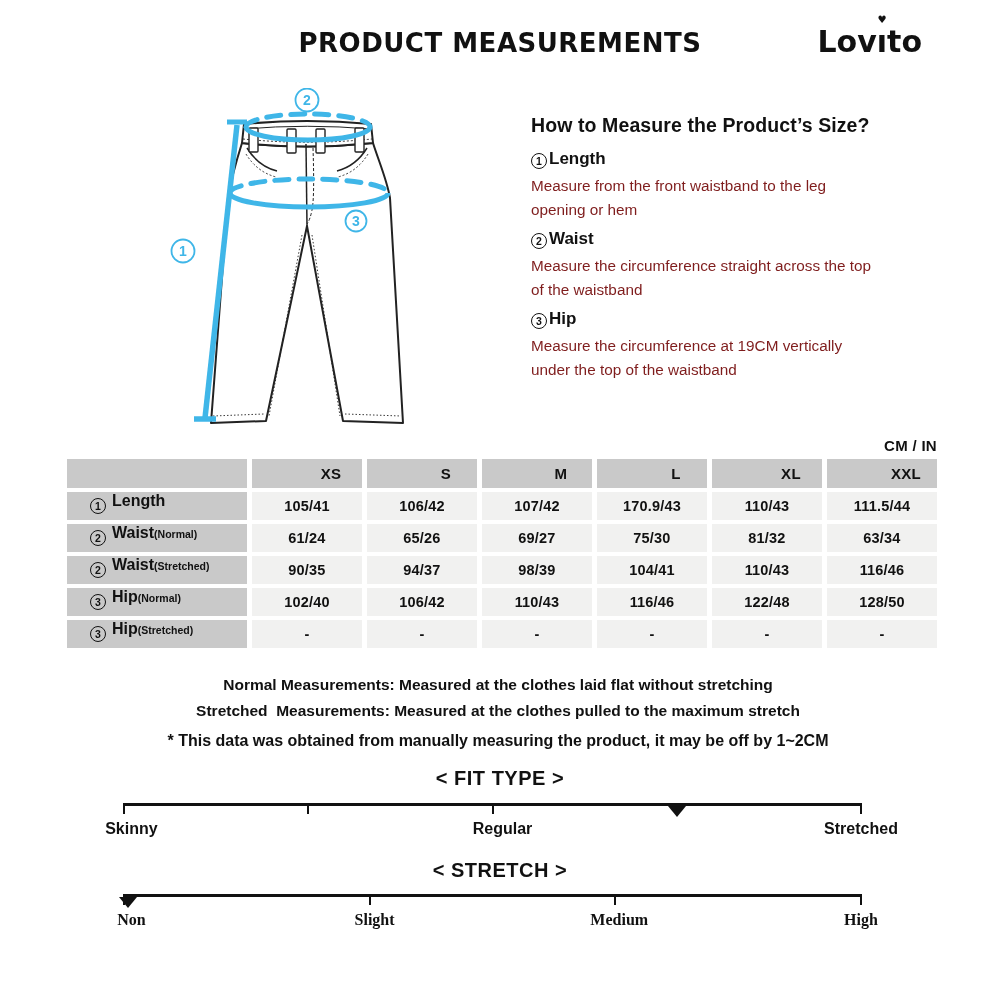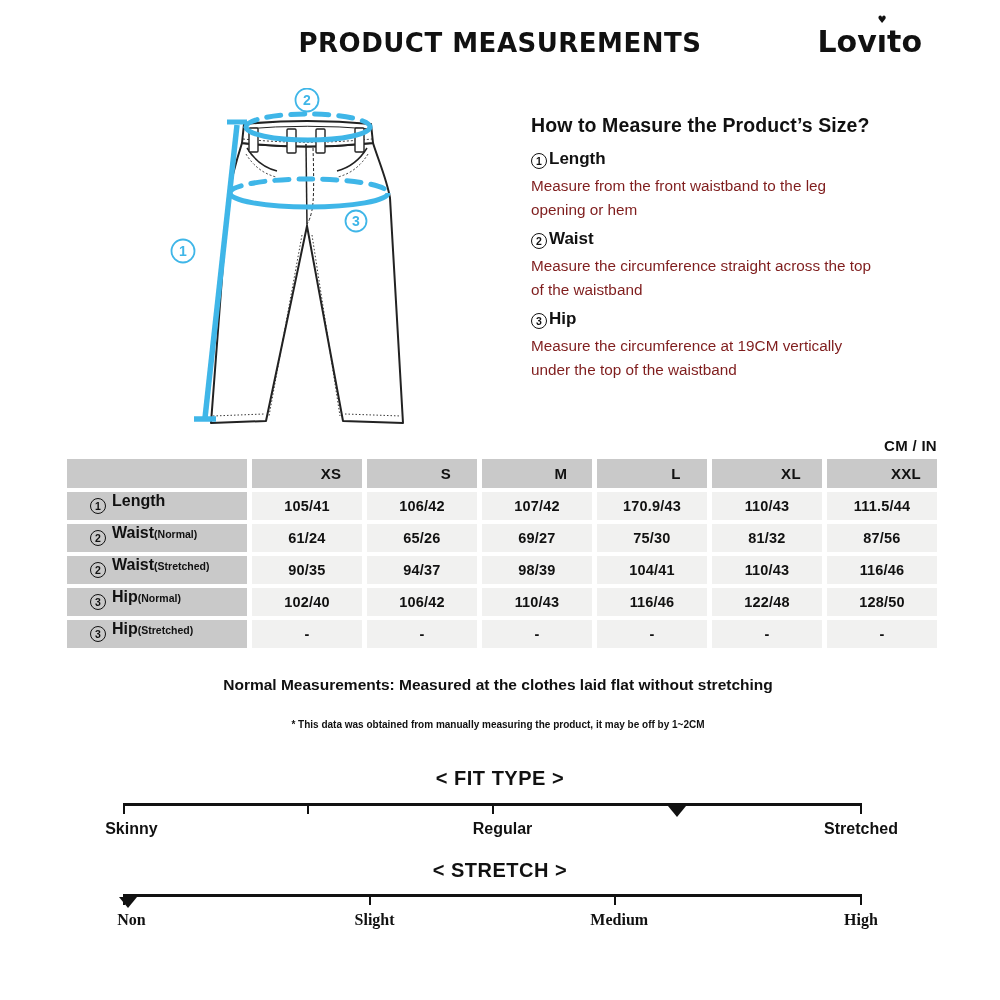--- a/index.html
+++ b/index.html
@@ -46,21 +46,21 @@
     font-size:15px; font-weight:700; letter-spacing:.3px;padding-left:48px; }
   .rl { background:#c9c9c9; display:flex; align-items:baseline; padding-left:23px;
     font-size:16px; font-weight:700; }
   .rl .circ { margin-right:6px; align-self:center; }
   .rl-sub { font-size:10.5px; font-weight:700; }
   .td { background:#f1f1f0; display:flex; align-items:center; justify-content:center;
     font-size:14.5px; font-weight:700; letter-spacing:.2px; }
   
   .notes { position:absolute; top:672px; left:0; right:4px; text-align:center; }
   .notes-line { font-size:15.5px; font-weight:700; line-height:25.5px; white-space:pre-wrap; }
-  .notes-disclaimer { font-size:10px; font-weight:700; margin-top:21px; }
+  .notes-disclaimer { font-size:16px; font-weight:700; margin-top:9px; }
   
   .scale-title { position:absolute; left:0; right:0; text-align:center;
     font-size:20px; font-weight:700; letter-spacing:.5px; }
   .fit-title { top:767px; } .stretch-title { top:859px; }
   .track { position:absolute; left:124px; width:737px; height:16px; }
   .fit-track { top:803px; } .stretch-track { top:894px; }
   .track-line { position:absolute; top:0; left:0; right:0; height:3px; background:#111; }
   .tick { position:absolute; top:0; width:2px; height:11px; background:#111; transform:translateX(-50%); }
   .marker { position:absolute; top:3px; width:0; height:0;
     border-left:9px solid transparent; border-right:9px solid transparent;
@@ -174,21 +174,21 @@
     <div class="rl">
         <span class="circ">2</span>
         <span>Waist</span>
         <span class="rl-sub">(Normal)</span>
       </div>
     <div class="td">61/24</div>
     <div class="td">65/26</div>
     <div class="td">69/27</div>
     <div class="td">75/30</div>
     <div class="td">81/32</div>
-    <div class="td">87/56</div>
+    <div class="td">63/34</div>
 
     <div class="rl">
         <span class="circ">2</span>
         <span>Waist</span>
         <span class="rl-sub">(Stretched)</span>
       </div>
     <div class="td">90/35</div>
     <div class="td">94/37</div>
     <div class="td">98/39</div>
     <div class="td">104/41</div>
@@ -215,20 +215,21 @@
     <div class="td">-</div>
     <div class="td">-</div>
     <div class="td">-</div>
     <div class="td">-</div>
     <div class="td">-</div>
     <div class="td">-</div>
   </div>
 
   <div class="notes">
     <div class="notes-line">Normal Measurements: Measured at the clothes laid flat without stretching</div>
+    <div class="notes-line">Stretched  Measurements: Measured at the clothes pulled to the maximum stretch</div>
     <div class="notes-disclaimer">* This data was obtained from manually measuring the product, it may be off by 1~2CM</div>
   </div>
 
   <div class="scale-title fit-title">&lt; FIT TYPE &gt;</div>
   <div class="track fit-track">
     <div class="track-line"></div>
     <span class="tick" style="left: 0%;"></span>
     <span class="tick" style="left: 25%;"></span>
     <span class="tick" style="left: 50%;"></span>
     <span class="tick" style="left: 100%;"></span>

